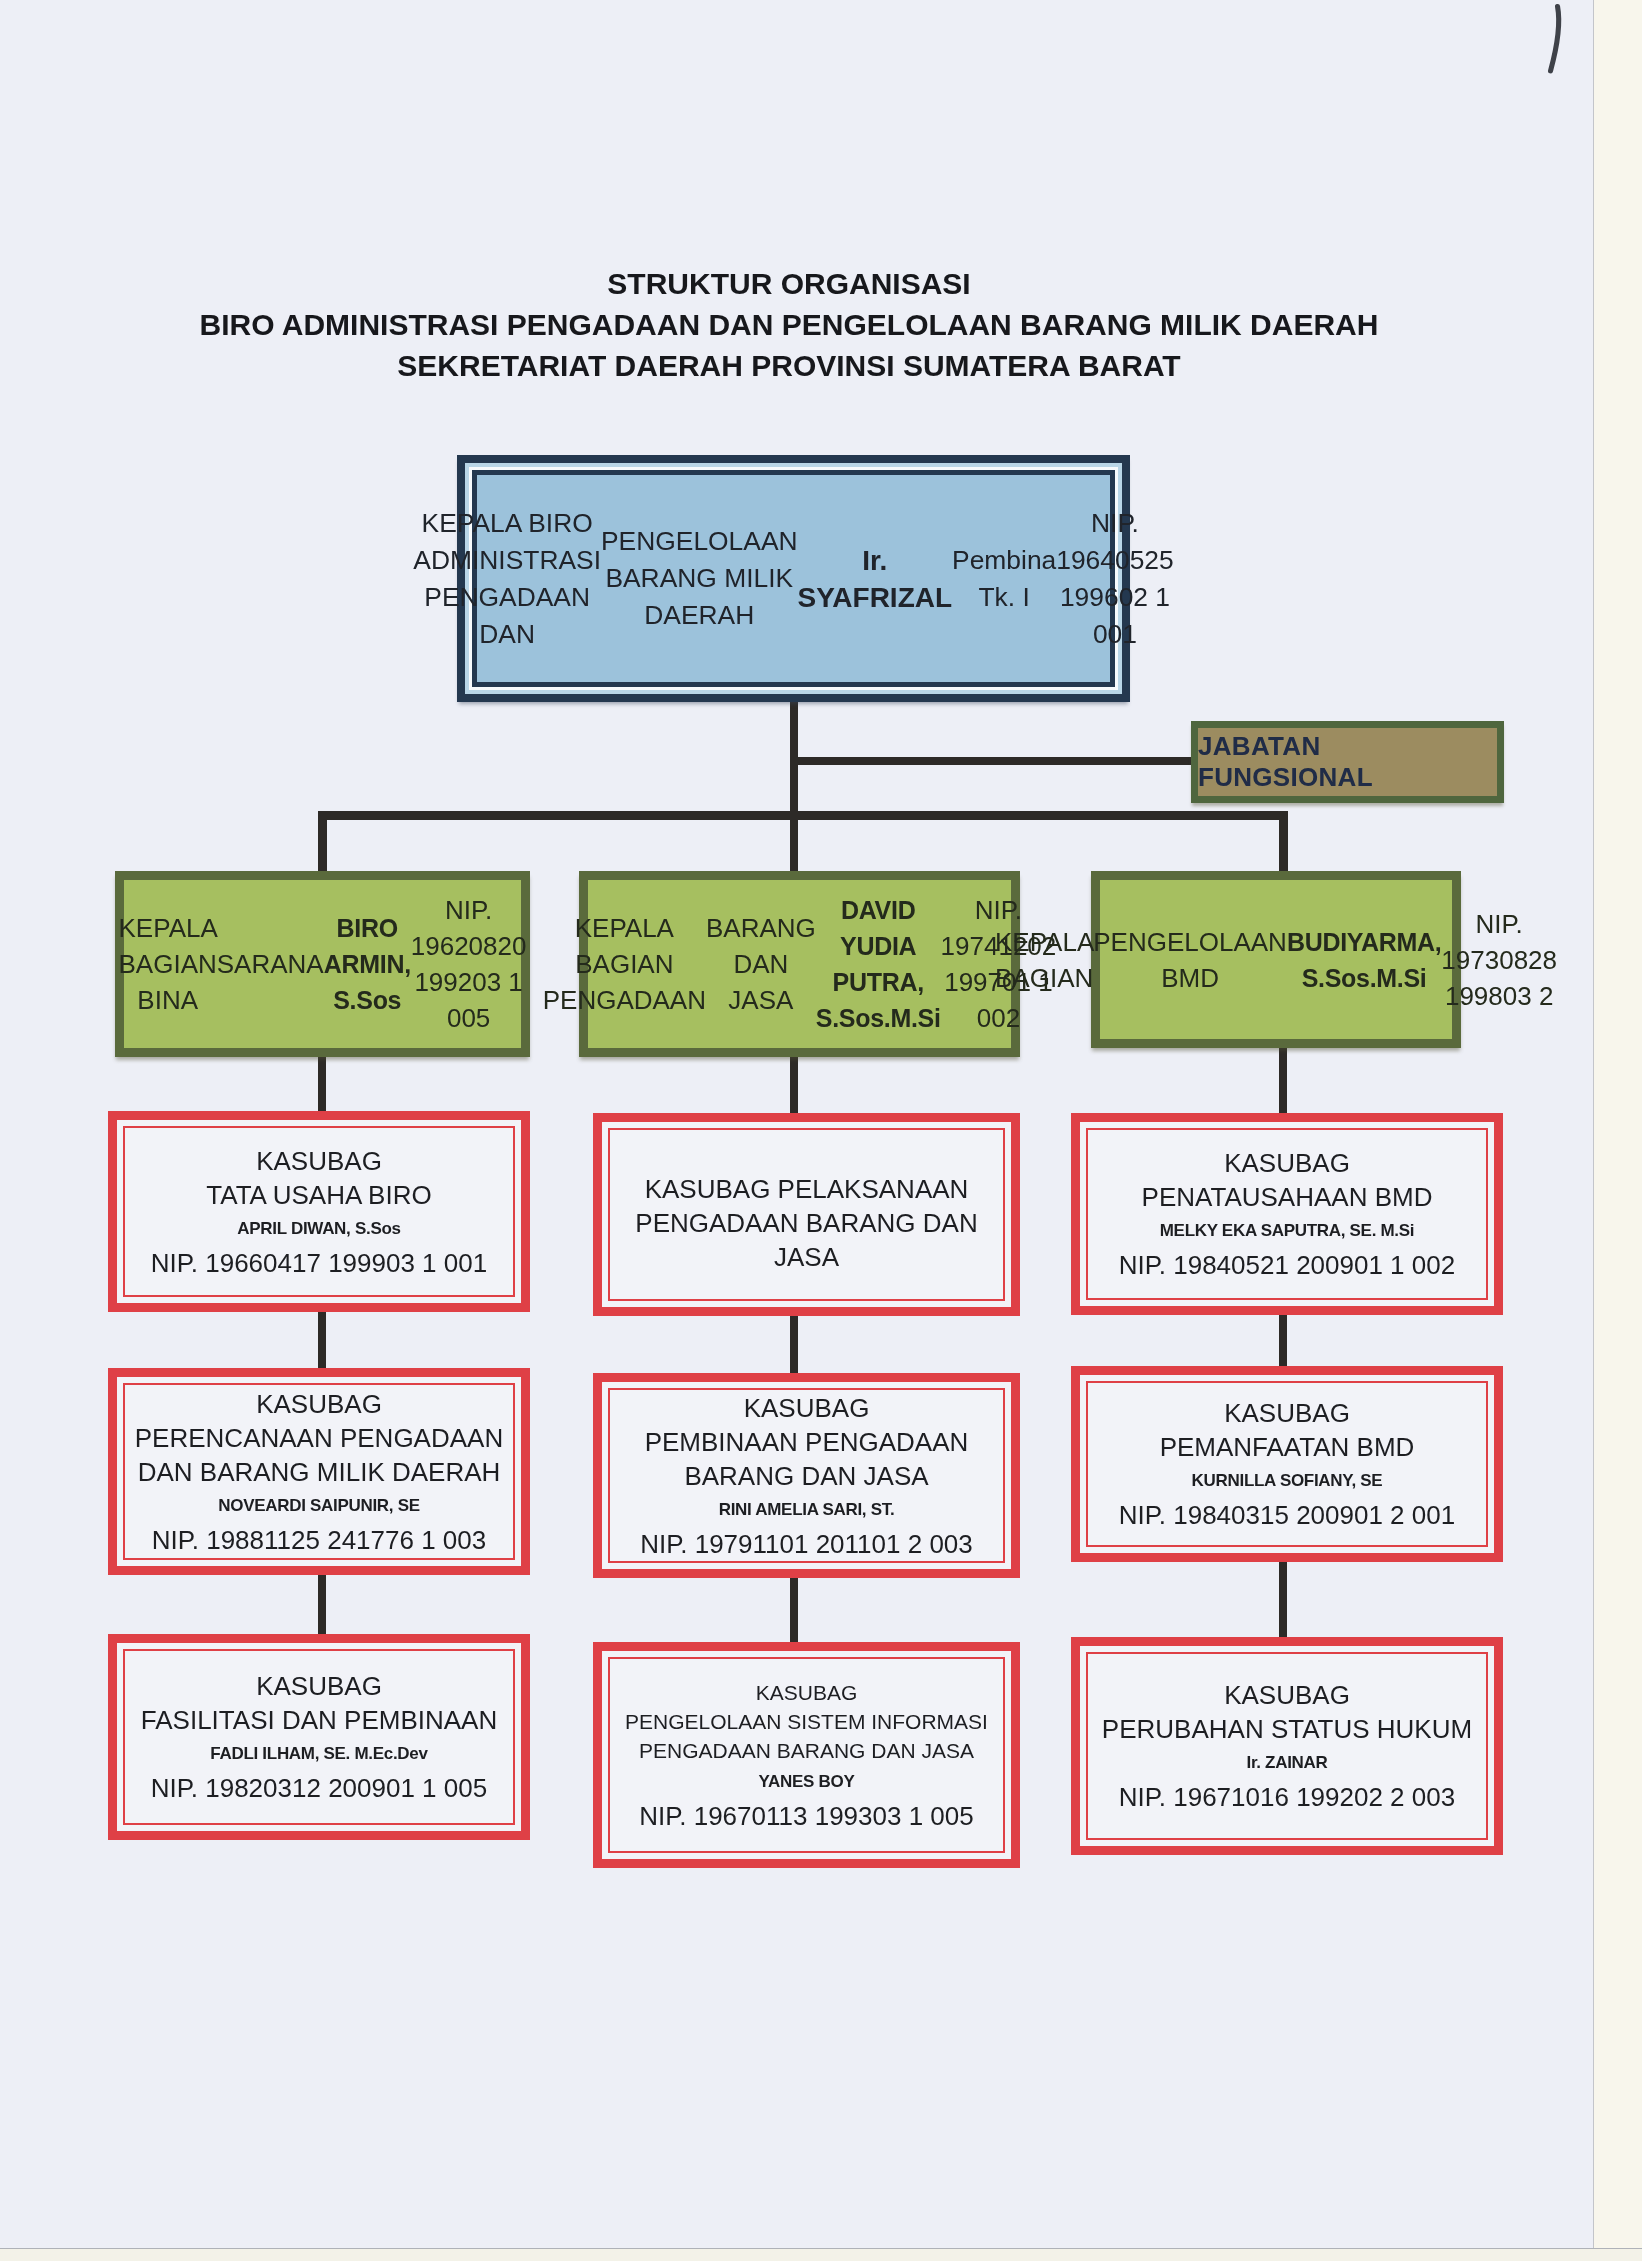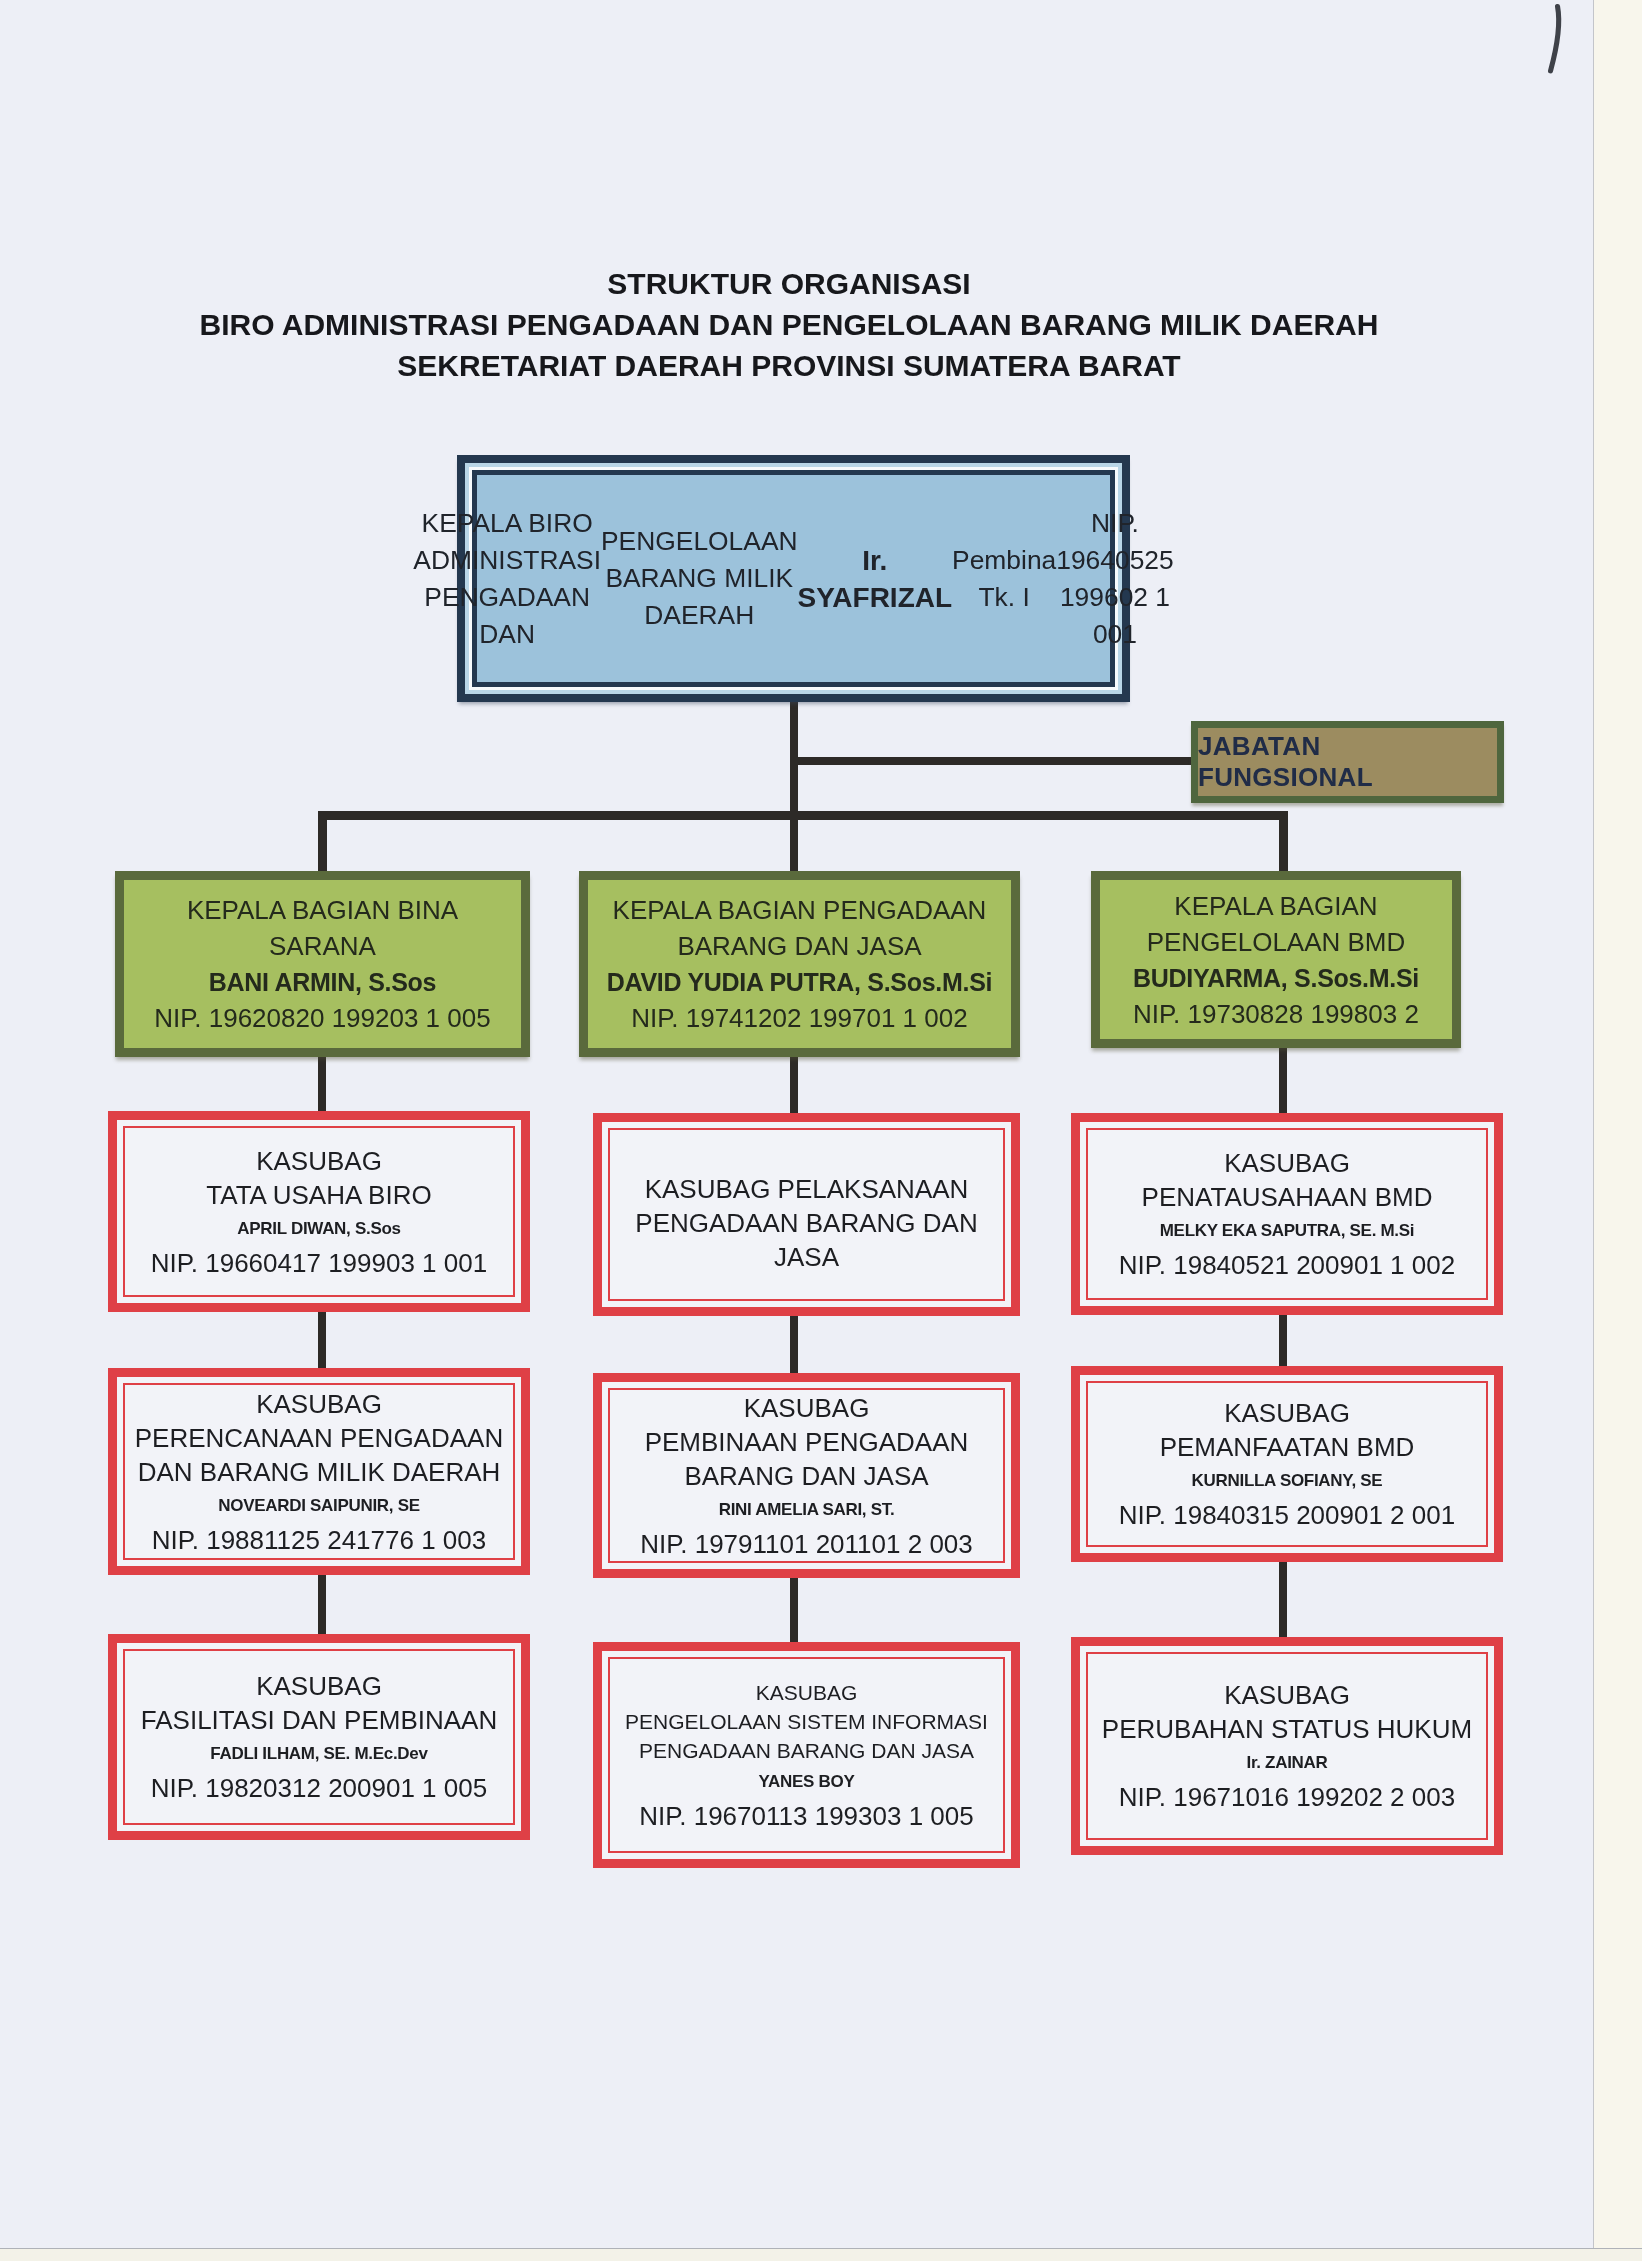--- a/index.html
+++ b/index.html
@@ -39,21 +39,21 @@
   
   .func-box { position:absolute; left:1191px; top:721px; width:313px; height:82px;
     border:7px solid #4f663e; background:#9c8c60;
     display:flex; align-items:center; 
     font-size:26px; font-weight:600; letter-spacing:0.3px; color:#202c47;
     box-shadow:0 3.9px 3.2px -1.3px rgba(80,80,50,.4); }
 
   
   .green-box { position:absolute; border:9px solid #5a6a3c; background:#a6bf60;
     box-shadow:0 4.5px 3.9px -1.3px rgba(80,80,50,.45);
-    display:flex; flex-direction:column; justify-content:center; align-items:center;
+    display:flex; flex-direction:row; justify-content:center; align-items:center;
     text-align:center; font-size:26px; line-height:36px; color:#242a1c; }
   .green-box .name { font-weight:bold; font-size:25px; letter-spacing:-0.3px; }
   .g1 { left:115px;  top:871px; width:415px; height:186px; }
   .g2 { left:579px;  top:871px; width:441px; height:186px; }
   .g3 { left:1091px; top:871px; width:370px; height:177px; }
 
   
   .red-box { position:absolute; border:9.7px solid #df4046; background:#f2f3f8; padding:5.8px; }
   .red-inner { width:100%; height:100%; border:2.6px solid #df4046;
     display:flex; flex-direction:column; justify-content:center; align-items:center;
@@ -123,21 +123,21 @@
       </div>
   </div>
 
   <div class="func-box">
     <span>JABATAN FUNGSIONAL</span>
   </div>
 
   <div class="green-box g1">
     <div class="t">KEPALA BAGIAN BINA</div>
     <div class="t">SARANA</div>
-    <div class="name">BANI ARMIN, S.Sos</div>
+    <div class="name">BIRO ARMIN, S.Sos</div>
     <div class="nip">NIP. 19620820 199203 1 005</div>
   </div>
   <div class="green-box g2">
     <div class="t">KEPALA BAGIAN PENGADAAN</div>
     <div class="t">BARANG DAN JASA</div>
     <div class="name">DAVID YUDIA PUTRA, S.Sos.M.Si</div>
     <div class="nip">NIP. 19741202 199701 1 002</div>
   </div>
   <div class="green-box g3">
     <div class="t">KEPALA BAGIAN</div>

